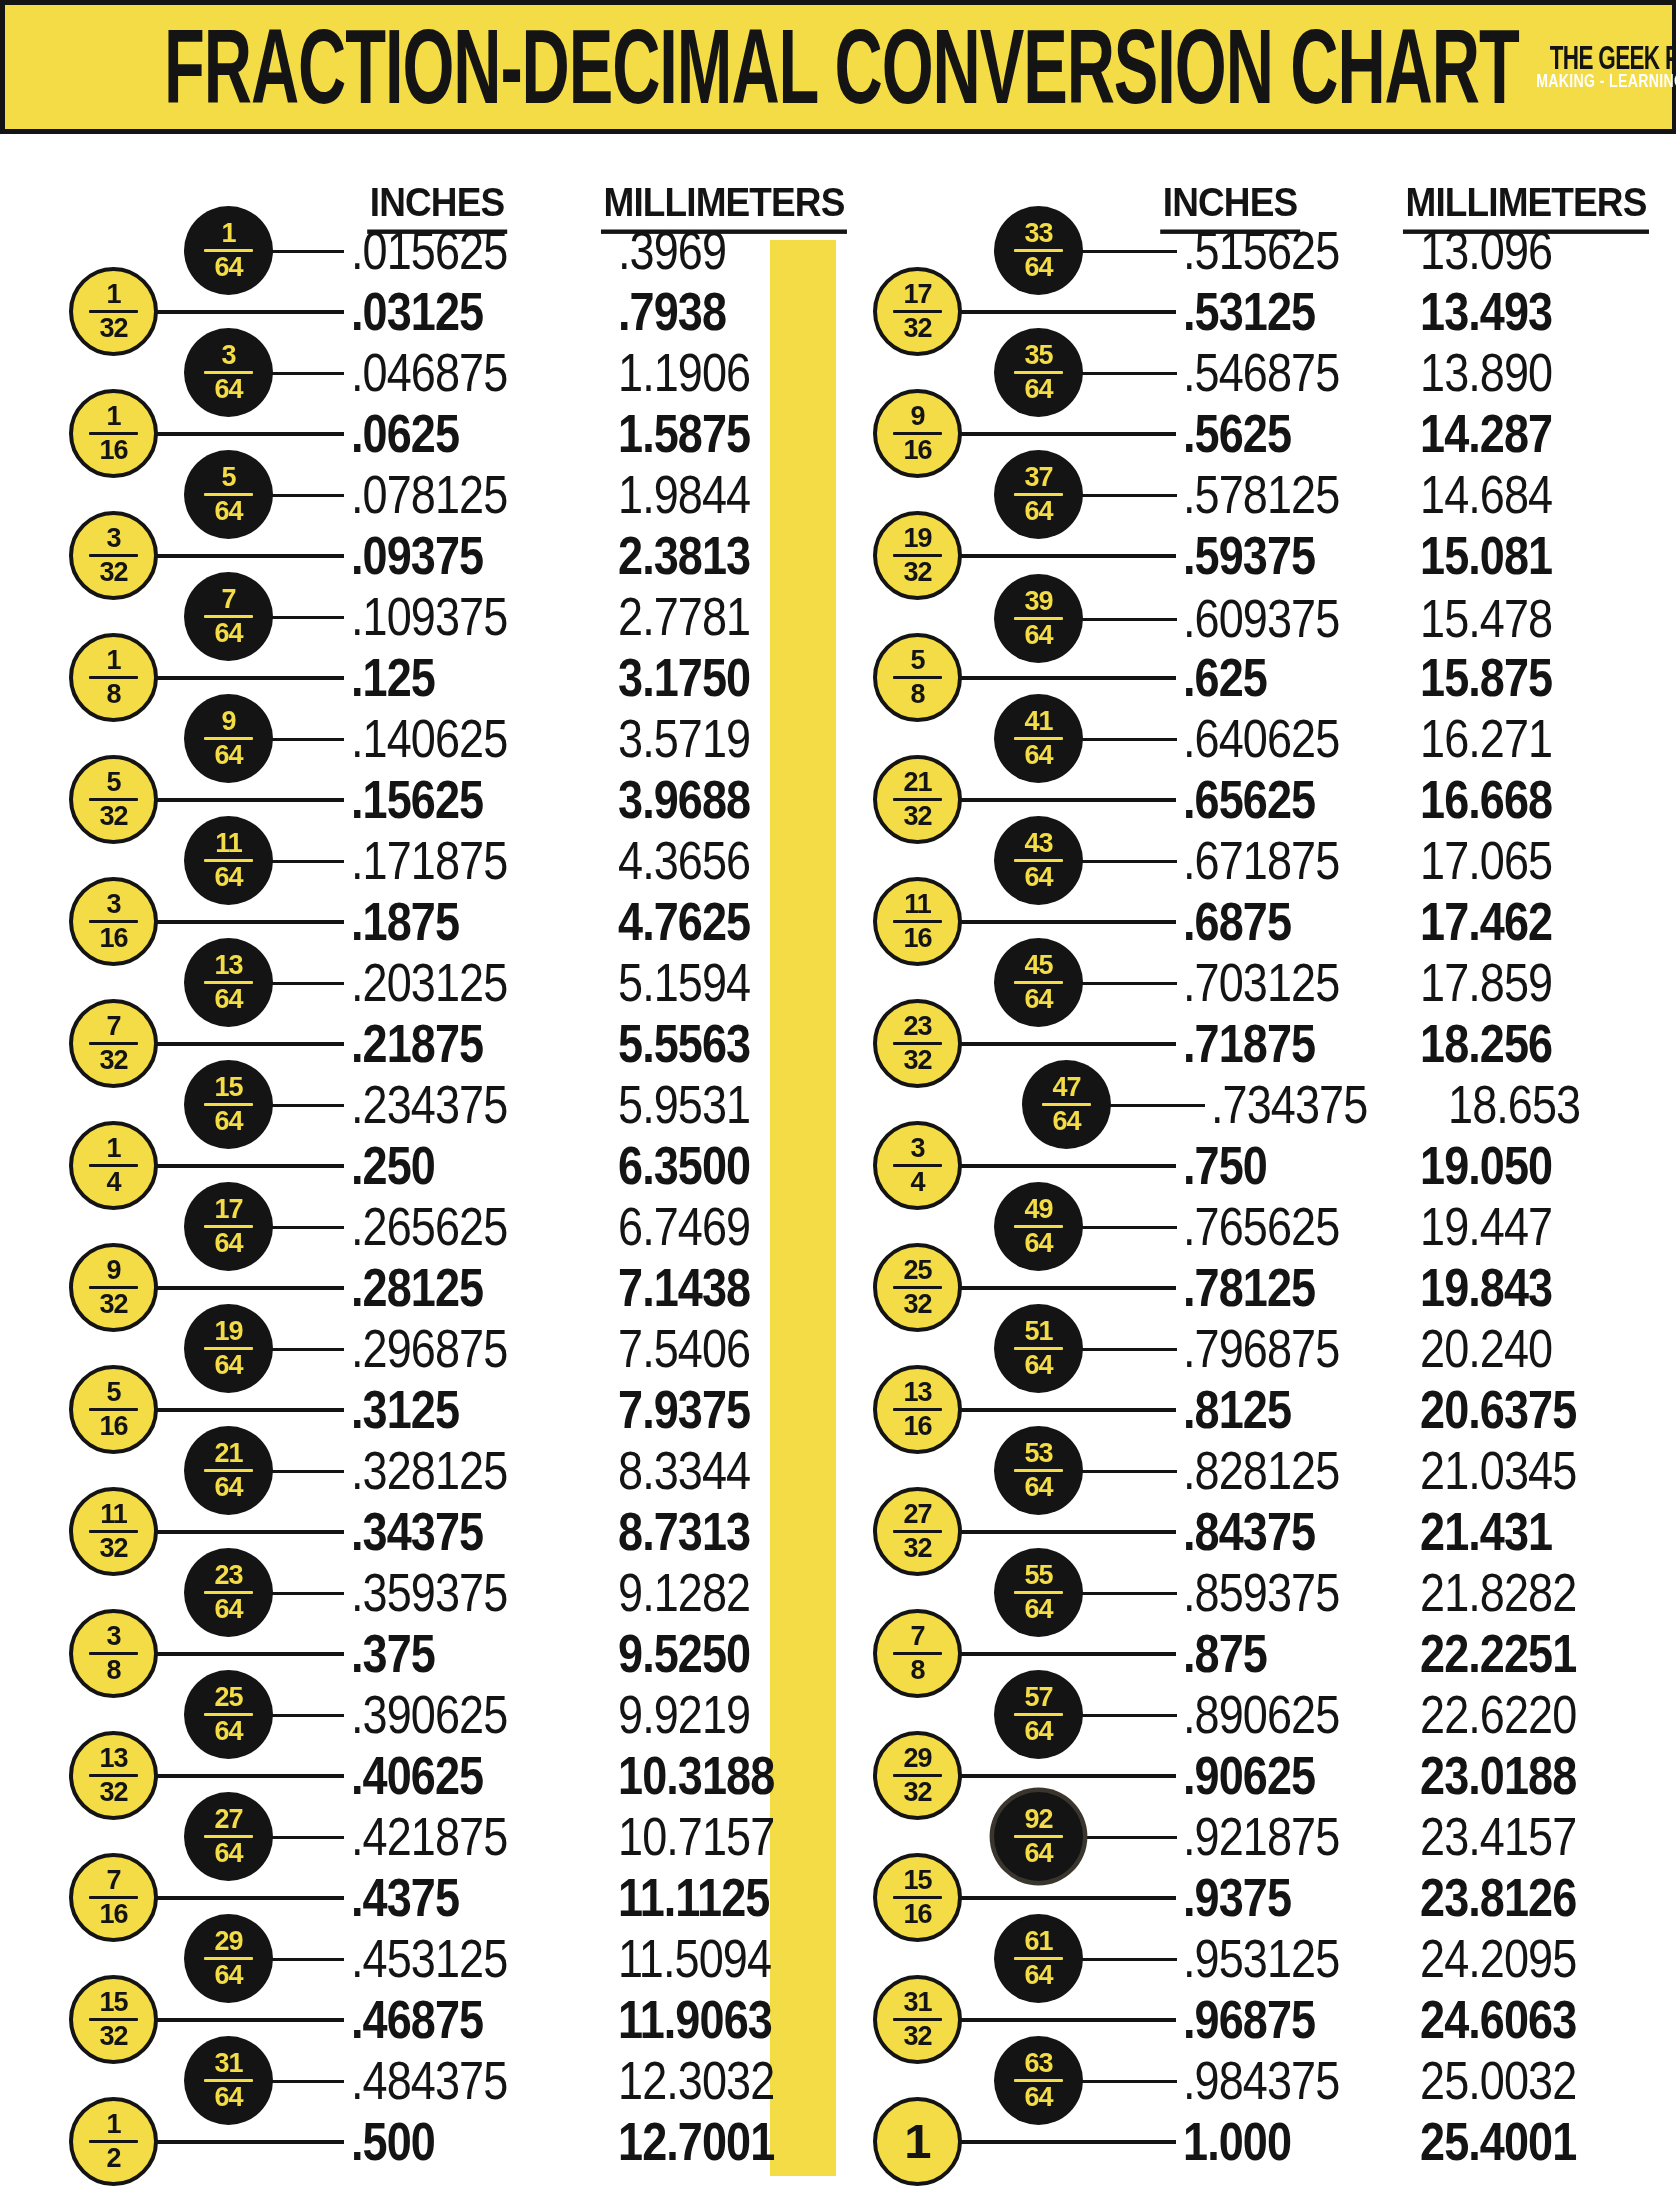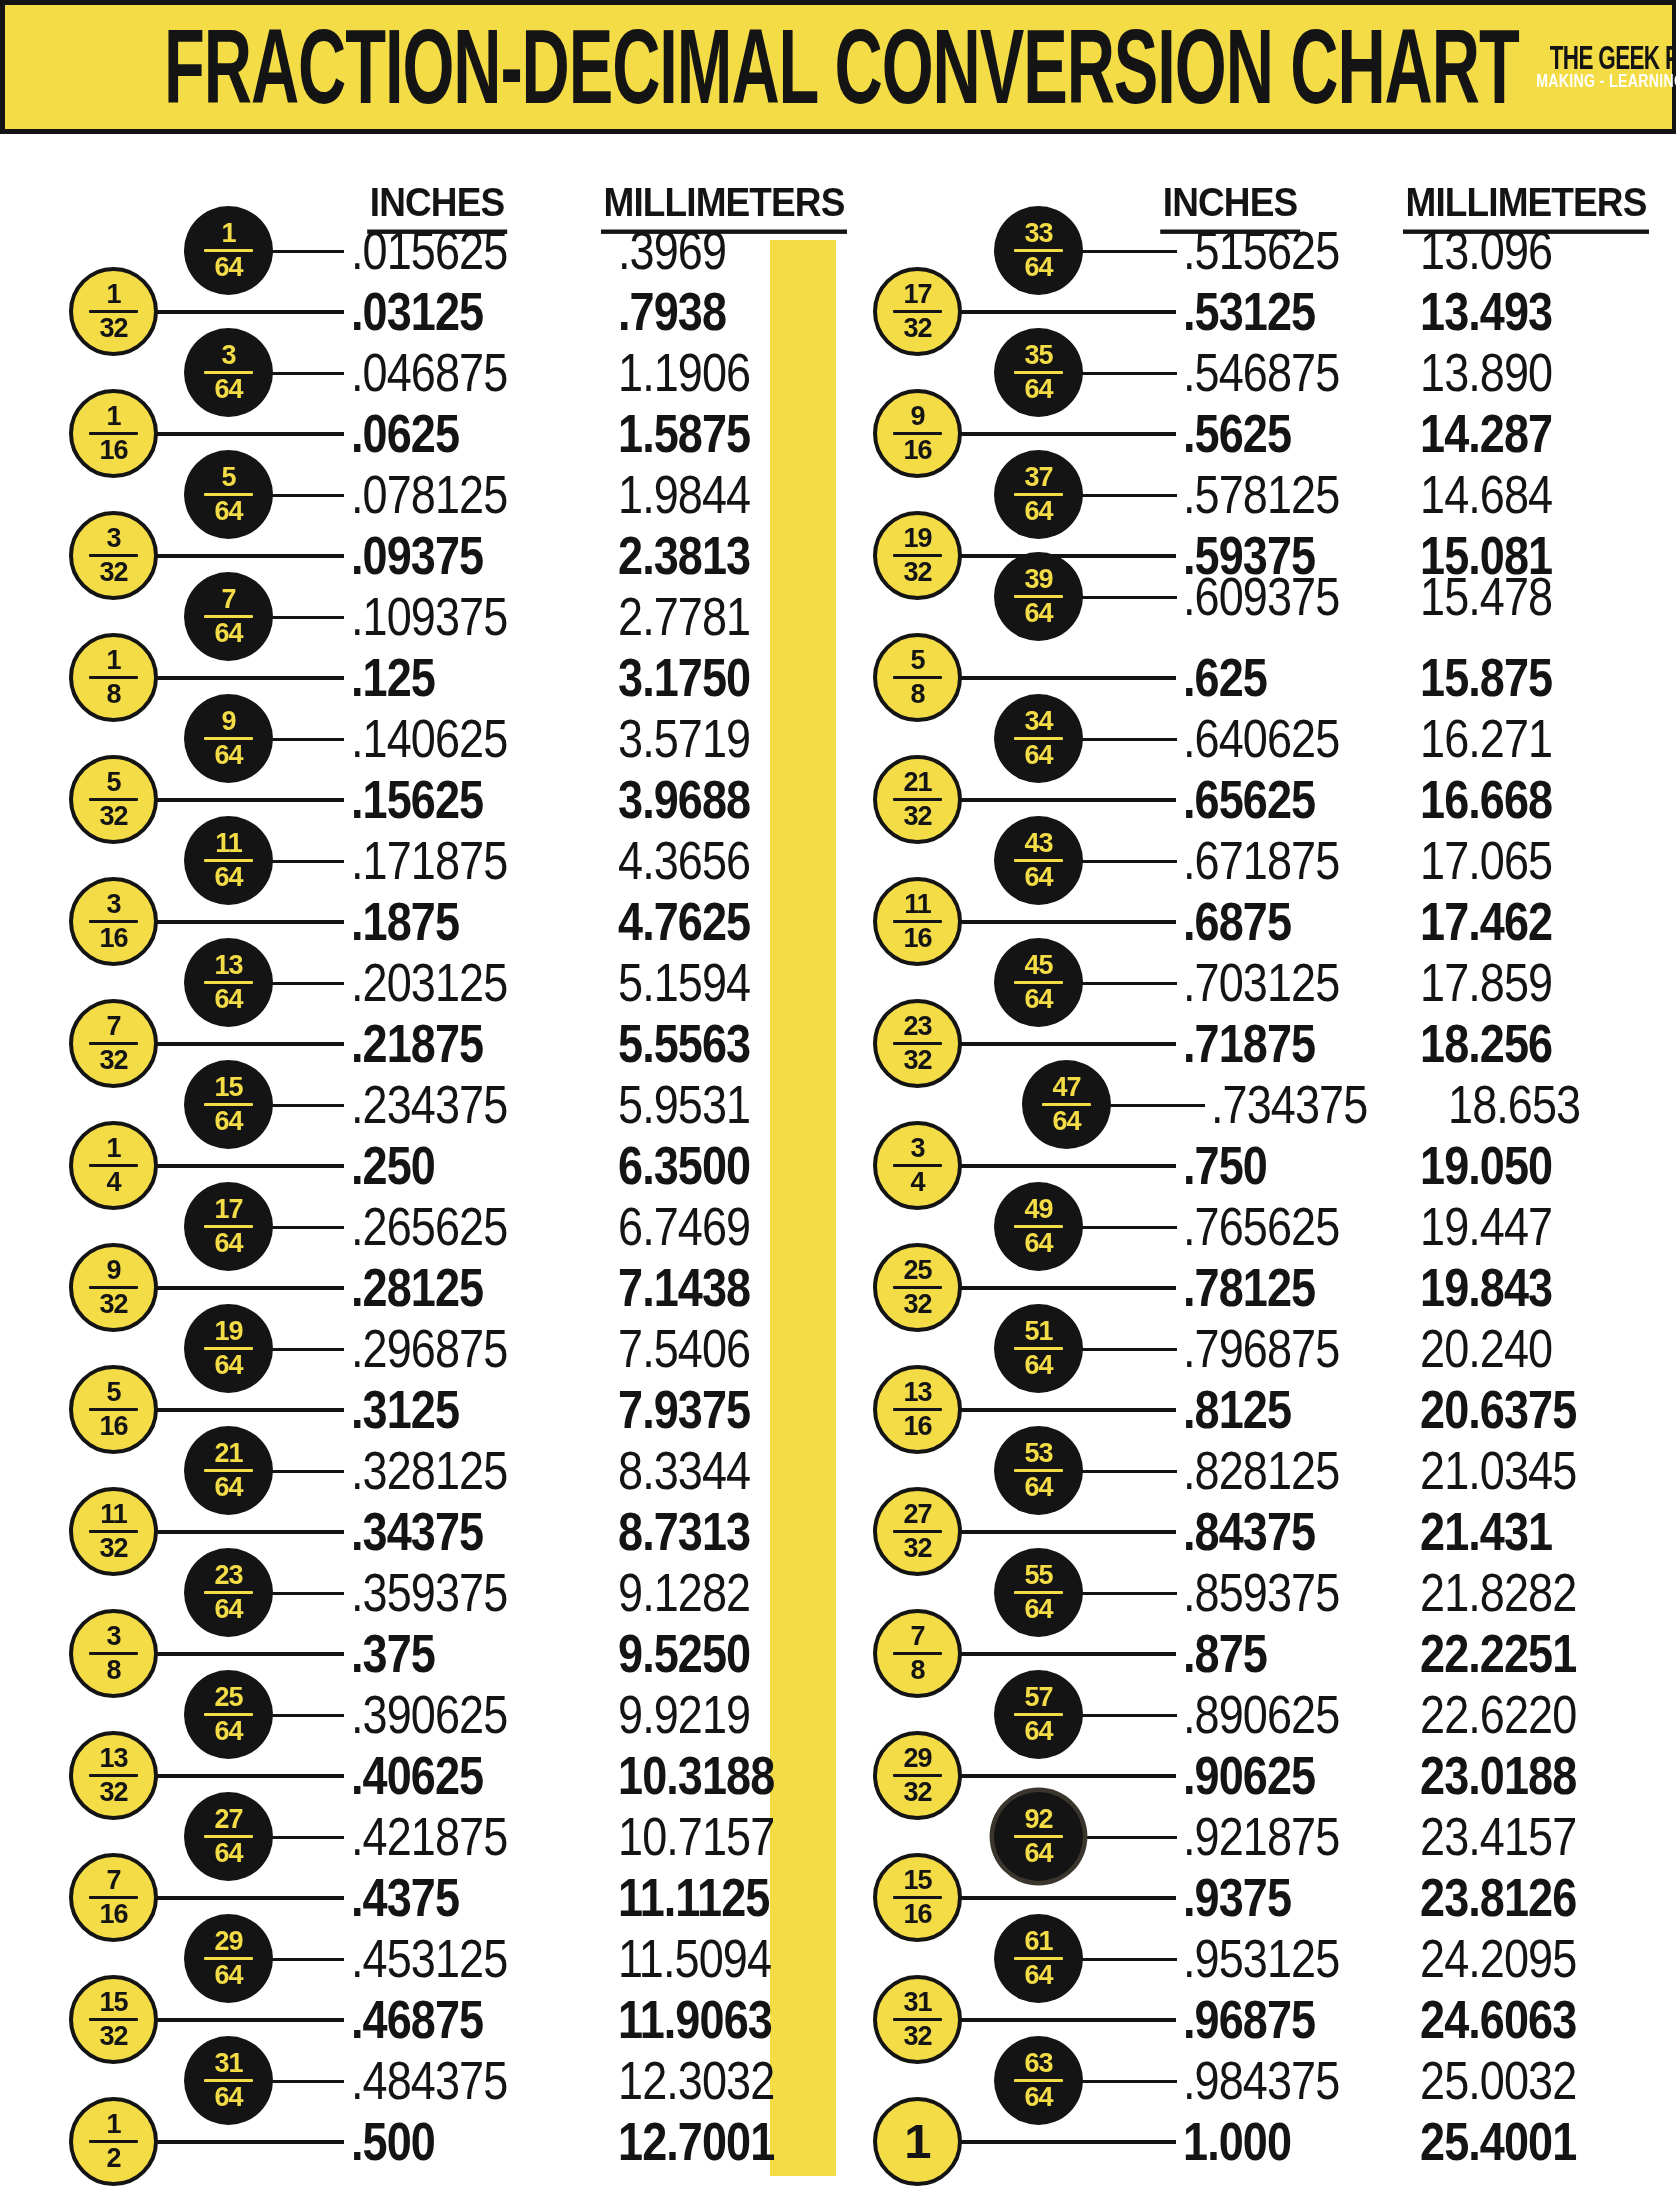--- a/index.html
+++ b/index.html
@@ -486,21 +486,21 @@
       <div class="row emph" style="top: 525px;">
     <div class="connector"></div>
     <div class="circle">
       <span class="frac-n">19</span>
       <span class="frac-bar"></span>
       <span class="frac-d">32</span>
     </div>
     <div class="val inches">.59375</div>
     <div class="val mm">15.081</div>
   </div>
-      <div class="row fine" style="top: 566px;">
+      <div class="row fine" style="top: 588px;">
     <div class="connector"></div>
     <div class="circle">
       <span class="frac-n">39</span>
       <span class="frac-bar"></span>
       <span class="frac-d">64</span>
     </div>
     <div class="val inches">.609375</div>
     <div class="val mm">15.478</div>
   </div>
       <div class="row emph" style="top: 647px;">
@@ -509,21 +509,21 @@
       <span class="frac-n">5</span>
       <span class="frac-bar"></span>
       <span class="frac-d">8</span>
     </div>
     <div class="val inches">.625</div>
     <div class="val mm">15.875</div>
   </div>
       <div class="row fine" style="top: 708px;">
     <div class="connector"></div>
     <div class="circle">
-      <span class="frac-n">34</span>
+      <span class="frac-n">41</span>
       <span class="frac-bar"></span>
       <span class="frac-d">64</span>
     </div>
     <div class="val inches">.640625</div>
     <div class="val mm">16.271</div>
   </div>
       <div class="row emph" style="top: 769px;">
     <div class="connector"></div>
     <div class="circle">
       <span class="frac-n">21</span>

